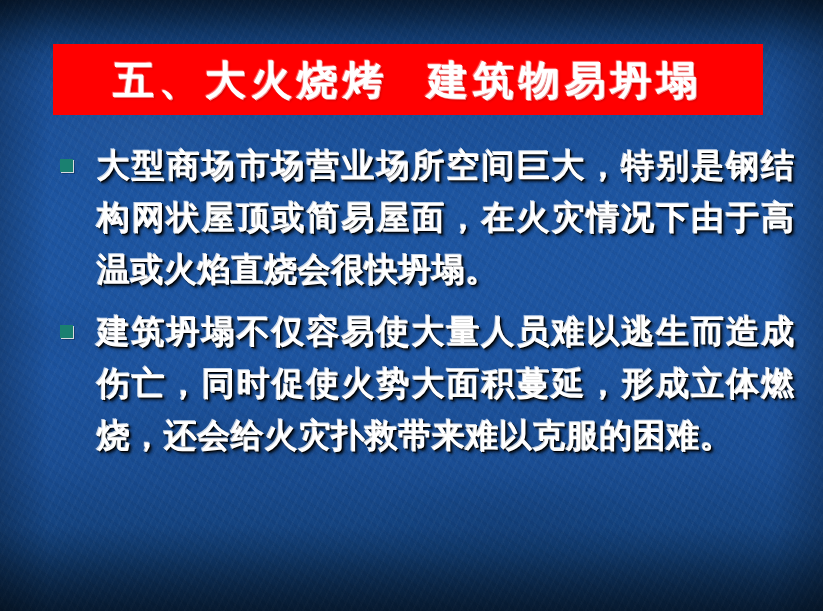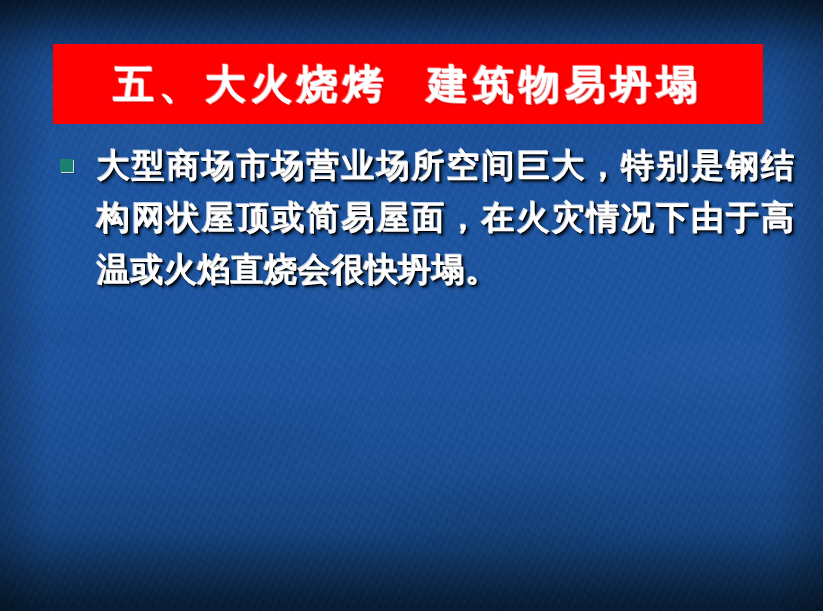--- a/index.html
+++ b/index.html
@@ -62,21 +62,21 @@
       linear-gradient(to right,  rgba(0,0,0,.22) 0%, rgba(0,0,0,0) 6%,
                                  rgba(0,0,0,0) 94%, rgba(0,0,0,.20) 100%);
   }
 
   
   #title-banner {
     position: absolute;
     left: 53px;
     top: 44px;
     width: 710px;
-    height: 80px;
+    height: 71px;
     background: #FF0000;
     display: flex;
     align-items: center;
     justify-content: center;
   }
   #title-text {
     color: #ffffff;
     font-size: 40px;
     font-weight: bold;
     letter-spacing: 5px;
@@ -142,15 +142,19 @@
     <div id="title-text">五、大火烧烤  建筑物易坍塌</div>
   </div>
 
   <div id="body">
 
     <div class="bullet-para">
       <span class="bullet-marker"></span>
       <div class="para-text">大型商场市场营业场所空间巨大，特别是钢结构网状屋顶或简易屋面，在火灾情况下由于高温或火焰直烧会很快坍塌。</div>
     </div>
 
+    <div class="bullet-para">
+      <span class="bullet-marker"></span>
+      <div class="para-text">建筑坍塌不仅容易使大量人员难以逃生而造成伤亡，同时促使火势大面积蔓延，形成立体燃烧，还会给火灾扑救带来难以克服的困难。</div>
+    </div>
 
   </div>
 </div>
 
 </body></html>

